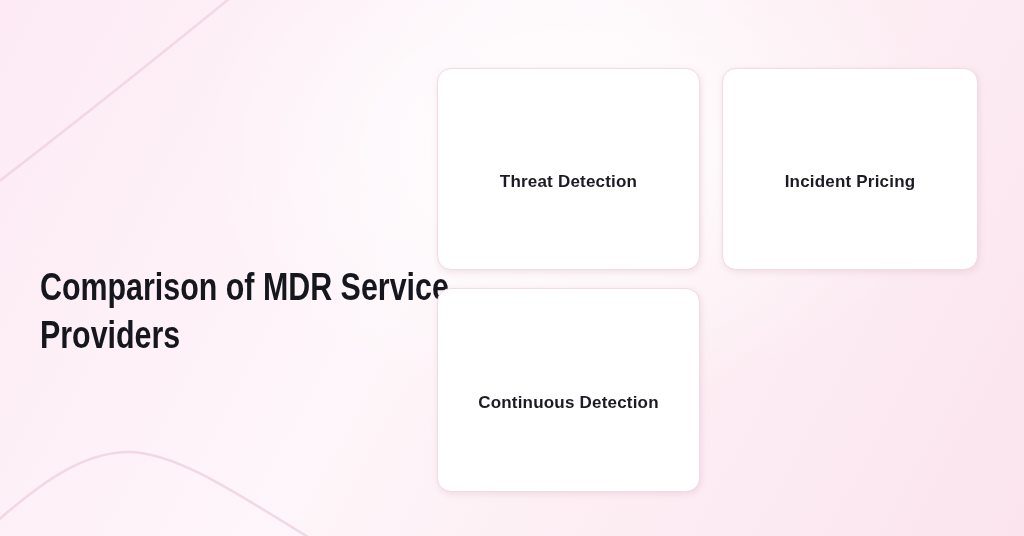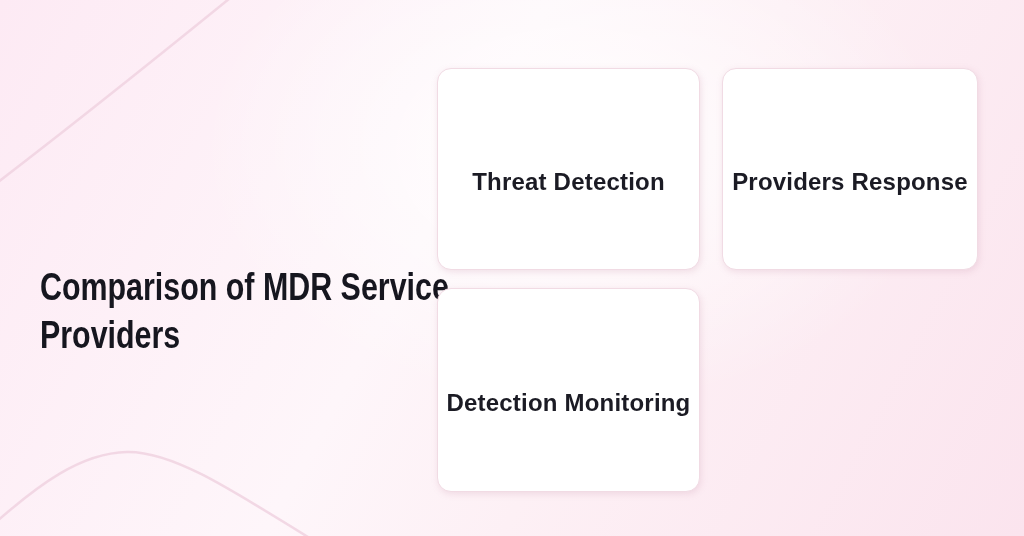--- a/index.html
+++ b/index.html
@@ -53,21 +53,21 @@
     border: 1px solid #f1dbe4;
     border-radius: 14px;
     box-shadow: 1px 2px 6px rgba(205,150,175,0.25);
     display: flex;
     align-items: center;
     justify-content: center;
     padding-top: 26px;
     box-sizing: border-box;
   }
   .card-label {
-    font-size: 24px;
+    font-size: 17px;
     font-weight: 700;
     color: #1b1b24;
     letter-spacing: 0.2px;
     text-align: center;
   }
 </style>
 </head>
 <body>
 
 <div class="slide">
@@ -77,20 +77,20 @@
     <path d="M -15 532 C 40 482, 82 453, 127 452 C 175 451, 235 492, 345 560" fill="none" stroke="#f0d2e0" stroke-width="2.5" opacity="0.85"></path>
   </svg>
 
   <h1 class="slide-title">Comparison of MDR Service Providers</h1>
 
   <div class="cards-grid">
     <div class="card">
       <span class="card-label">Threat Detection</span>
     </div>
     <div class="card">
-      <span class="card-label">Providers Response</span>
+      <span class="card-label">Incident Pricing</span>
     </div>
     <div class="card">
-      <span class="card-label">Detection Monitoring</span>
+      <span class="card-label">Continuous Detection</span>
     </div>
   </div>
 
 </div>
 
 </body></html>

